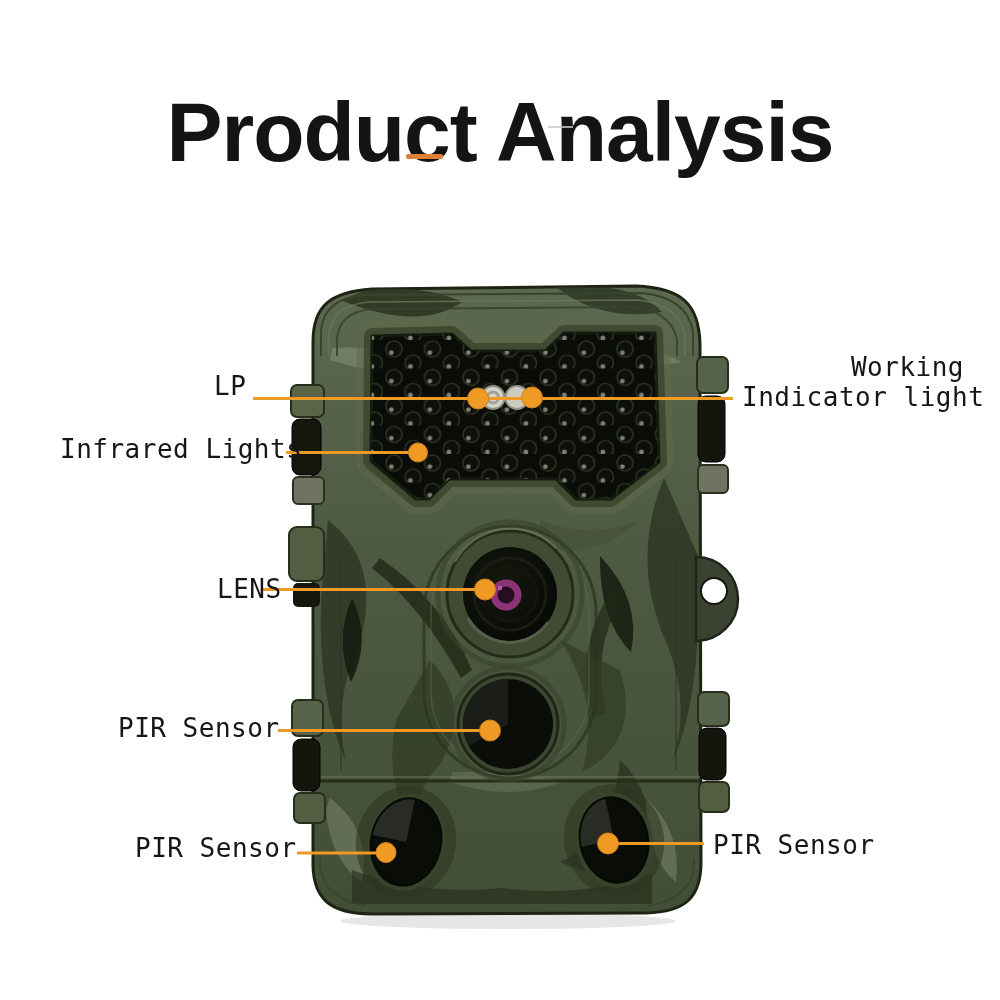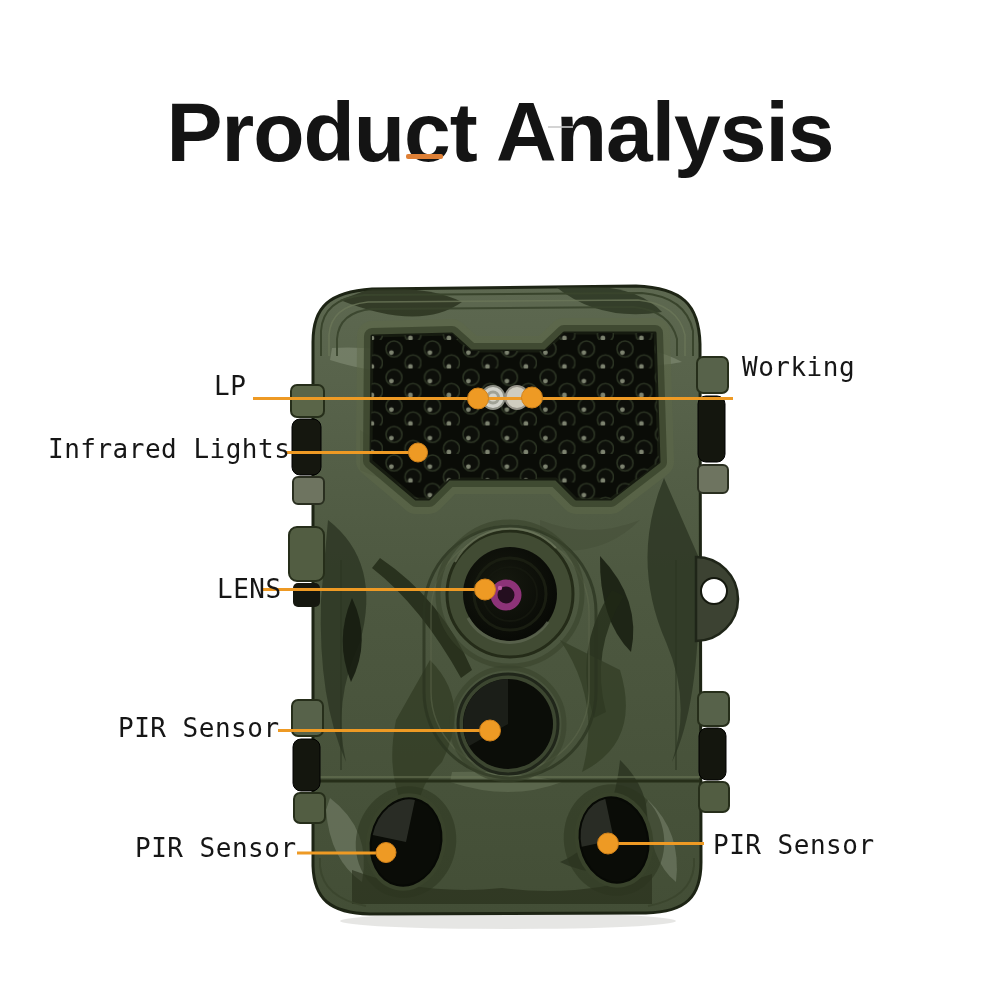--- a/index.html
+++ b/index.html
@@ -21,21 +21,21 @@
   .accent-dash{
     position:absolute;left:406px;top:154px;width:37px;height:5px;background:var(--dash);border-radius:2px;
   }
   .camera-svg{position:absolute;left:0;top:0;}
   .accent-line{stroke:var(--accent);stroke-width:3.2;}
   .accent-dot{fill:var(--accent);stroke:#d2821a;stroke-width:1;}
   .label{
     position:absolute;color:var(--label);font-family:"DejaVu Sans Mono","Liberation Mono",monospace;
     font-size:26px;letter-spacing:.5px;white-space:nowrap;transform:translateY(-50%);line-height:30px;
   }
-  .label.two-line{text-align:left;transform:none;}
+  .label.two-line{text-align:right;transform:none;}
 </style>
 </head>
 <body>
 
 <div class="stage">
 
   <h1 class="page-title">Product Analysis</h1>
   <div class="title-underline-artifact"></div>
   <div class="accent-dash"></div>
 
@@ -196,24 +196,25 @@
       <circle class="accent-dot" cx="418" cy="452.5" r="9.5"></circle>
       <circle class="accent-dot" cx="485" cy="589.5" r="10.5"></circle>
       <circle class="accent-dot" cx="490" cy="730.5" r="10.5"></circle>
       <circle class="accent-dot" cx="386" cy="852.5" r="10"></circle>
       <circle class="accent-dot" cx="608" cy="843.5" r="10.5"></circle>
     </g>
   </svg>
 
   <div class="label" style="left:214px;top:386px;">LP</div>
 
-  <div class="label" style="left:48px;top:449px;">Infrared Lights</div>
+  <div class="label" style="left:60px;top:449px;">Infrared Lights</div>
 
   <div class="label two-line" style="left:742px;top:352px;width:222px;">
     <div>Working</div>
+    <div>Indicator light</div>
   </div>
 
   <div class="label" style="left:193px;top:589px;margin-left:24px;">LENS</div>
 
   <div class="label" style="left:118px;top:728px;">PIR Sensor</div>
 
   <div class="label" style="left:135px;top:848px;">PIR Sensor</div>
 
   <div class="label" style="left:713px;top:845px;">PIR Sensor</div>
 

